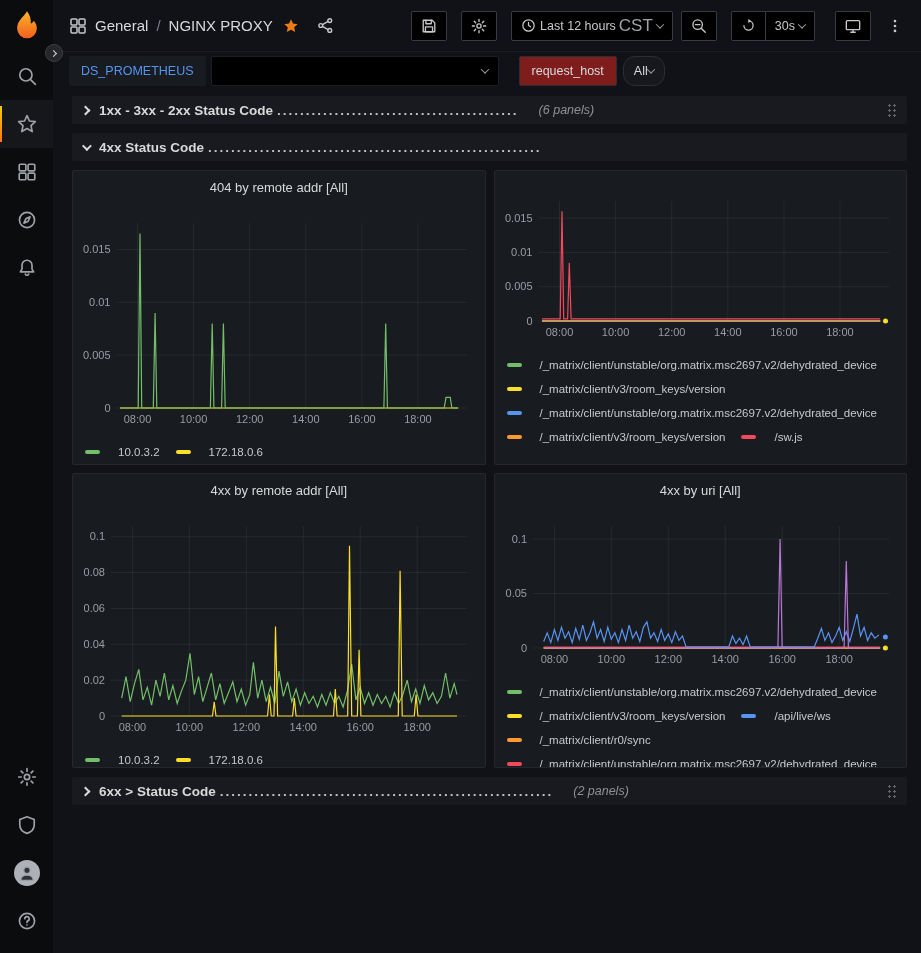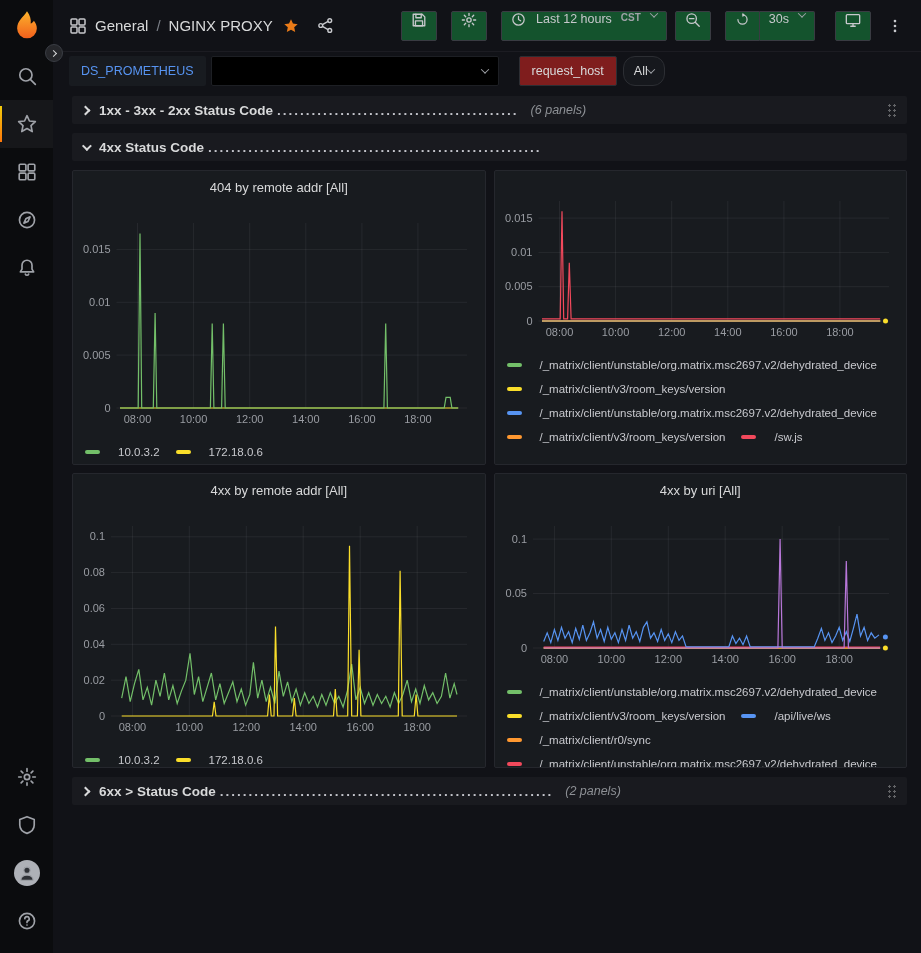--- a/index.html
+++ b/index.html
@@ -21,24 +21,24 @@
   .expand-btn .chev{width:5px;height:5px;border-width:1.5px;margin-left:-2px}
 
   
   .topbar{position:absolute;left:53px;top:0;right:0;height:52px;display:flex;align-items:center;padding:0 14px 0 16px;border-bottom:1px solid rgba(204,204,220,.06);background:#111217}
   .crumb{display:flex;align-items:center;gap:8px}
   .crumb .txt{font-size:15px;color:#d8d9da;font-weight:500;cursor:pointer}
   .crumb .div{color:#7b7f87;font-size:15px}
   .crumb .fav{margin-left:2px;cursor:pointer;display:flex}
   .crumb .share{margin-left:10px;cursor:pointer;display:flex}
   .actions{margin-left:auto;display:flex;align-items:center}
-  .hbtn{height:30px;display:inline-flex;gap:10px;background:#14532d;border:1px solid #393b42;border-radius:2px;color:#c7c8cc;padding:0 9px;font-size:12.5px;font-weight:500;cursor:pointer;font-family:inherit}
+  .hbtn{height:30px;display:inline-flex;align-items:center;gap:4px;background:#000000;border:1px solid #393b42;border-radius:2px;color:#c7c8cc;padding:0 9px;font-size:12.5px;font-weight:500;cursor:pointer;font-family:inherit}
   .hbtn svg{flex:none}
   .gap14{margin-left:14px}.gap8{margin-left:8px}.gap20{margin-left:20px}.gap12{margin-left:12px}
-  .tz{font-size:10px;color:#9fa2a8;font-weight:700;margin-left:-1px}
+  .tz{font-size:17px;color:#9fa2a8;font-weight:400;margin-left:-1px}
   .caret{width:6px;height:6px;border-right:1.5px solid #9fa2a8;border-bottom:1.5px solid #9fa2a8;transform:rotate(45deg) translate(-1px,-1px);display:inline-block}
   .hgroup{display:flex}
   .hgroup .hbtn+.hbtn{border-left:none;border-top-left-radius:0;border-bottom-left-radius:0}
   .hgroup .hbtn:first-child{border-top-right-radius:0;border-bottom-right-radius:0}
   .kebab{background:none;border:none;padding:0 4px;cursor:pointer;display:flex}
 
   
   .varbar{position:absolute;left:53px;top:52px;right:0;height:38px;display:flex;align-items:center;padding-left:16px}
   .chip{height:30px;display:inline-flex;align-items:center;padding:0 12px;border-radius:2px;background:#181b20;font-size:12.5px;font-weight:400;cursor:pointer}
   .chip.ds{color:#5794f2}
@@ -47,21 +47,21 @@
   .allselect{height:30px;display:inline-flex;align-items:center;gap:0;padding:4px 10px;margin-left:6px;background:#16181d;border:1px solid #2c2e33;border-radius:12px;color:#d8d9da;font-size:12.5px;font-weight:500;cursor:pointer}
 
   
   .dash{position:absolute;left:53px;top:90px;right:0;bottom:0;padding:6px 14px 0 19px;overflow:hidden}
   .row-header{display:flex;align-items:center;height:28px;background:rgba(204,204,220,.045);border-radius:2px;padding:0 10px;cursor:pointer}
   .row-header .chev{margin-right:10px}
   .chev{width:7px;height:7px;border-right:2px solid #d8d9da;border-bottom:2px solid #d8d9da;transform:rotate(-45deg);display:inline-block;flex:none}
   .chev.down{transform:rotate(45deg) translateY(-2px)}
   .row-title{font-size:13.5px;font-weight:700;color:#d8d9da;white-space:nowrap}
   .row-dots{font-size:13.5px;font-weight:600;color:#c4c5cc;letter-spacing:2px;margin-left:4px;white-space:nowrap;overflow:hidden}
-  .row-count{font-style:italic;color:#8d9095;font-size:12.5px;margin-left:12px;white-space:nowrap}
+  .row-count{font-style:italic;color:#8d9095;font-size:12.5px;margin-left:20px;white-space:nowrap}
   .drag-handle{margin-left:auto;width:10px;height:15px;flex:none;background-image:radial-gradient(circle,rgba(255,255,255,.32) 1.1px,transparent 1.3px);background-size:5px 5px;cursor:grab}
   .mt9{margin-top:9px}.mt11{margin-top:11px}
   .panel-grid{display:grid;grid-template-columns:1fr 1fr;gap:8px;margin-top:9px}
   .panel{background:#181b1f;border:1px solid #25272d;border-radius:2px;height:295px;padding:6px 8px 0;overflow:hidden}
   .panel-title{text-align:center;font-size:13px;font-weight:500;color:#d8d9da;height:22px;line-height:22px;cursor:pointer;white-space:nowrap;overflow:hidden}
   .chart{margin-top:16px}
   .chart text{fill:#9a9da3;font-size:11px;font-family:"Liberation Sans","DejaVu Sans",sans-serif}
   .chart line.grid{stroke:rgba(204,204,220,.08);stroke-width:1}
   .legend{display:flex;flex-wrap:wrap;column-gap:16px;row-gap:2px;margin-top:10px;padding-left:4px;font-size:11.5px;color:#c8c9ce}
   .li{display:inline-flex;align-items:center;gap:18px;line-height:22px;cursor:pointer;white-space:nowrap}

